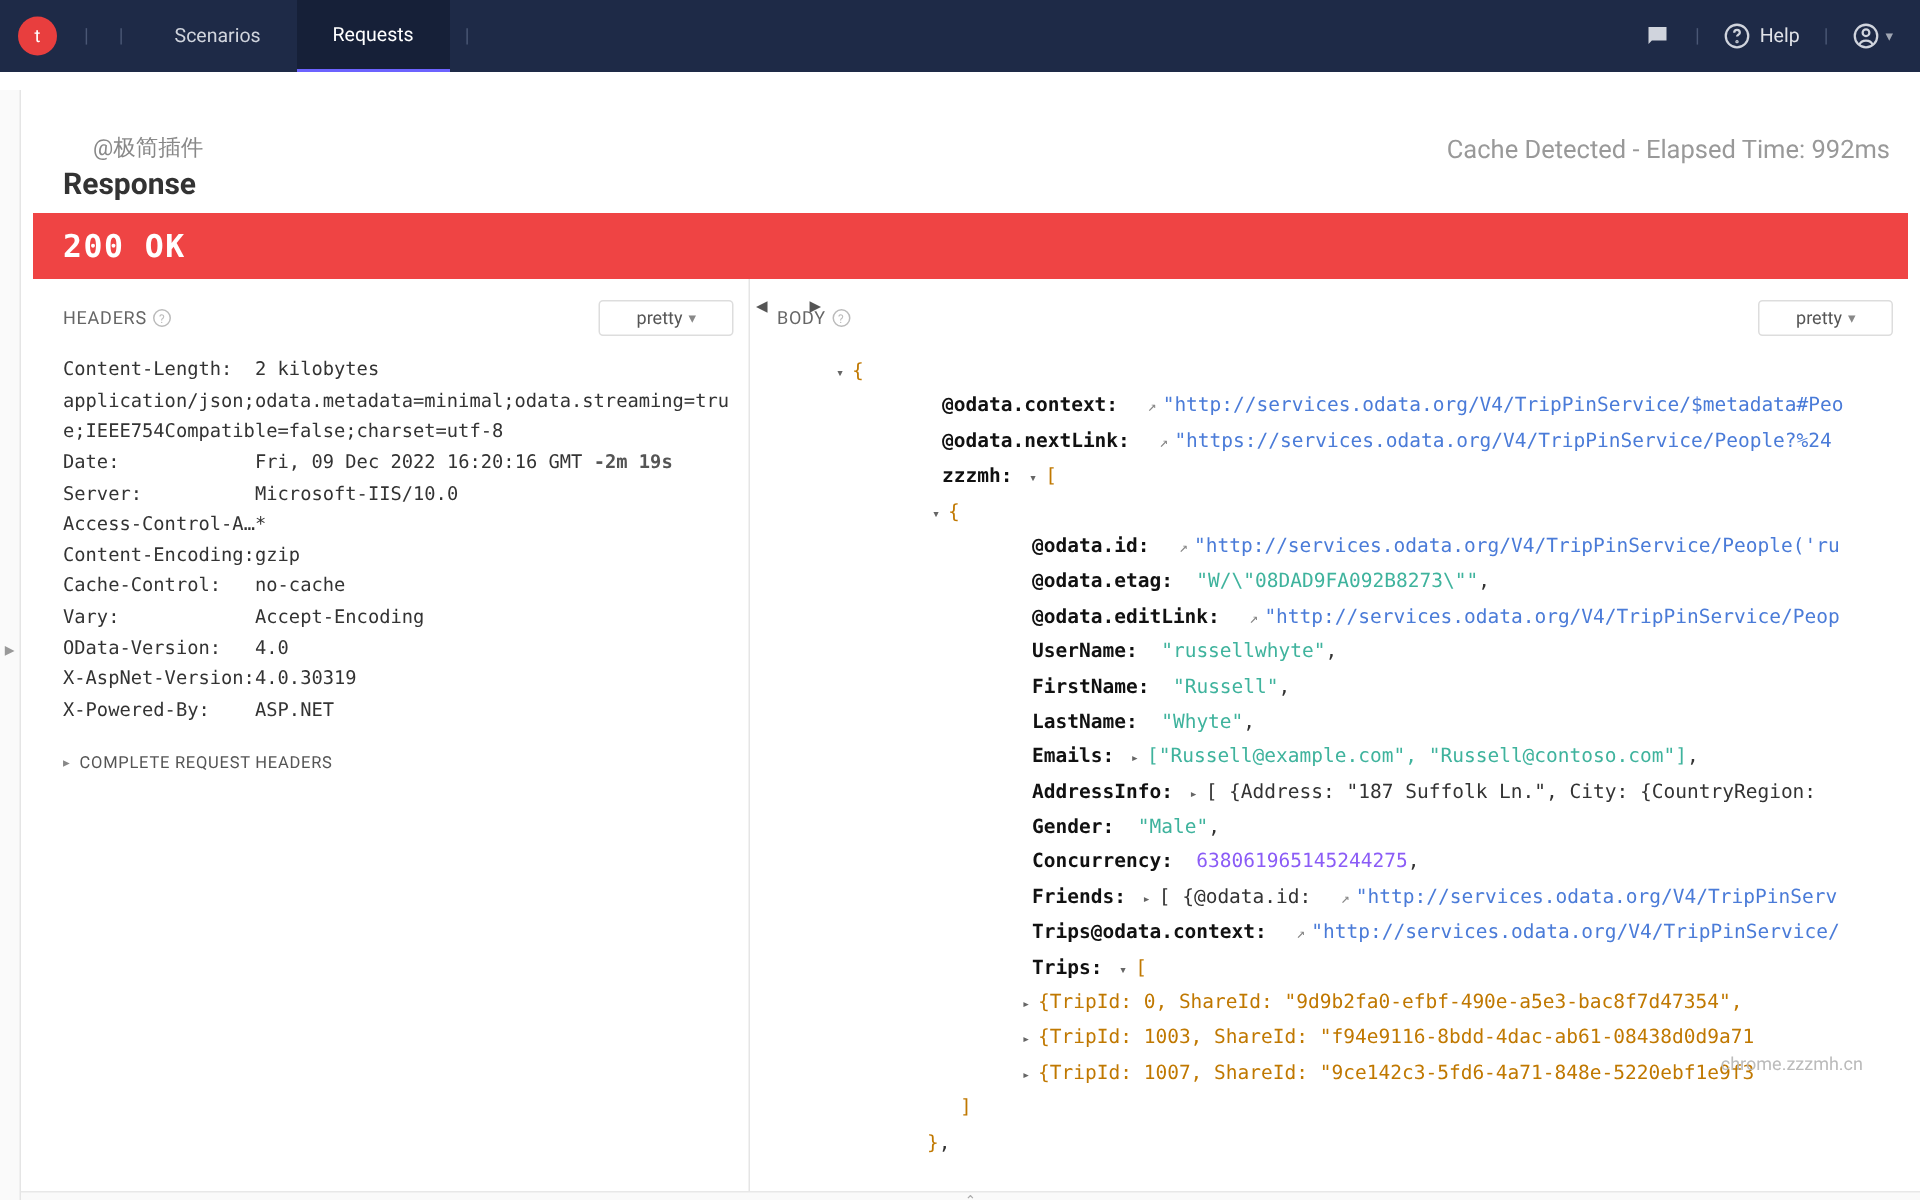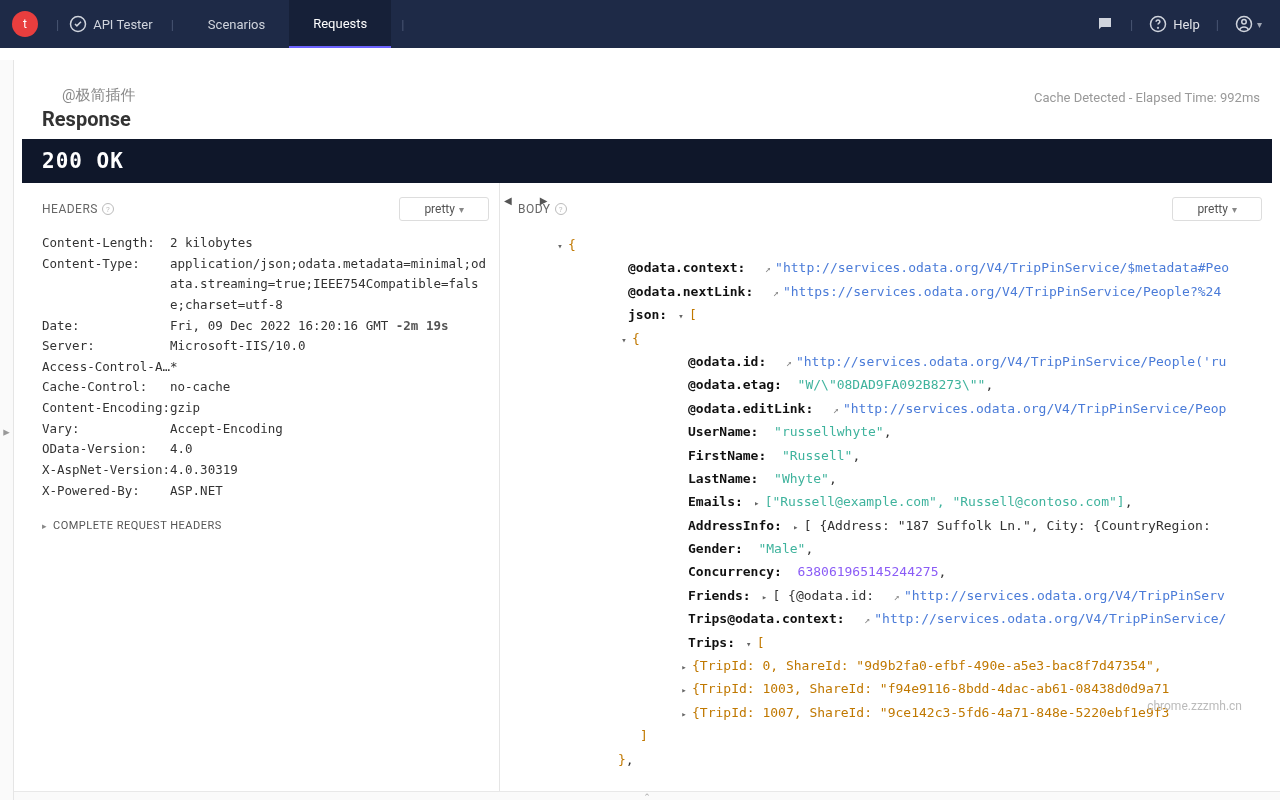--- a/index.html
+++ b/index.html
@@ -17,23 +17,23 @@
 .help-txt { margin-left: 6px; color: #e0e2e8; }
 .caret-down { font-size: 10px; margin-left: 4px; color: #a0a6b3; }
 
 .content { position: relative; padding-left: 14px; }
 .left-handle { position: absolute; left: 0; top: 0; bottom: 0; width: 14px; background: #fafafa; border-right: 1px solid #e5e5e5; display:flex; align-items:center; justify-content:center; color:#999; cursor:pointer; }
 
 .panel { margin: 12px 8px 0 8px; background: #fff; border-radius: 3px; }
 .panel-head { display: flex; align-items: baseline; padding: 10px 12px 8px 20px; }
 .wm { color: #888; font-size: 15px; position: relative; left: 20px; top: -2px; }
 .resp-title { font-size: 20px; font-weight: 700; color: #333; }
-.meta { margin-left: auto; color: #999; font-size: 13px; margin-top: 20px; }
-
-.status-bar { background: #0f172a; color: #fff; padding: 10px 20px; font-family: Menlo, Consolas, monospace; font-size: 21px; font-weight: 700; letter-spacing: 1px; }
+.meta { margin-left: auto; color: #999; font-size: 17px; margin-top: 20px; }
+
+.status-bar { background: #ef4444; color: #fff; padding: 10px 20px; font-family: Menlo, Consolas, monospace; font-size: 21px; font-weight: 700; letter-spacing: 1px; }
 
 .split { display: flex; position: relative; height: 620px; }
 .col { display: flex; flex-direction: column; }
 .col-headers { width: 478px; border-right: 1px solid #e5e5e5; padding: 14px 10px 10px 20px; }
 .col-body { flex: 1; padding: 14px 10px 10px 18px; overflow: hidden; }
 .gutter { position: absolute; left: 478px; top: 10px; width: 40px; display:flex; flex-direction:row; }
 .gutter span { font-size: 10px; color: #555; padding: 2px 4px; cursor:pointer; }
 
 .sec-head { display: flex; align-items: center; margin-bottom: 12px; }
 .sec-title { font-size: 12px; color: #666; letter-spacing: 0.5px; }
@@ -68,27 +68,20 @@
 .indent-5 { padding-left: 160px; }
 .footer-handle { position:absolute; bottom:0; left:14px; right:0; height:12px; background:#fafafa; border-top:1px solid #e8e8e8; text-align:center; font-size:9px; color:#aaa; cursor:pointer; }
 .right-wm { position:absolute; right:30px; bottom:90px; color:#bbb; font-size:12px; }
 </style>
 </head>
 <body>
 
 <div class="topbar">
   <div class="logo">t</div>
   <span class="vdiv">|</span>
-  <div class="nav-item api">
-    <svg width="18" height="18" viewBox="0 0 24 24" fill="none" stroke="currentColor" stroke-width="2">
-        <circle cx="12" cy="12" r="10"></circle>
-        <path d="M8 12l2.5 2.5L16 9"></path>
-      </svg>
-    <span>API Tester</span>
-  </div>
   <span class="vdiv">|</span>
   <div class="nav-item">
       <span>Scenarios</span>
     </div>
   <div class="nav-item active">
       <span>Requests</span>
     </div>
   <span class="vdiv">|</span>
   <div class="spacer"></div>
   <div class="right-ctrl">
@@ -143,42 +136,41 @@
             <span>pretty</span>
             <span class="caret-down">▾</span>
           </div>
         </div>
         <div class="headers-table" id="headers-table">
             <div class="hrow">
               <div class="hkey">Content-Length:</div>
               <div class="hval">2 kilobytes</div>
             </div>
             <div class="hrow">
-              <div class="hkey">Content-Type:</div>
               <div class="hval">application/json;odata.metadata=minimal;odata.streaming=true;IEEE754Compatible=false;charset=utf-8</div>
             </div>
             <div class="hrow">
               <div class="hkey">Date:</div>
               <div class="hval">Fri, 09 Dec 2022 16:20:16 GMT<span class="sub"> -2m 19s</span></div>
             </div>
             <div class="hrow">
               <div class="hkey">Server:</div>
               <div class="hval">Microsoft-IIS/10.0</div>
             </div>
             <div class="hrow">
               <div class="hkey">Access-Control-Al…</div>
               <div class="hval">*</div>
             </div>
             <div class="hrow">
+              <div class="hkey">Content-Encoding:</div>
+              <div class="hval">gzip</div>
+            </div>
+            <div class="hrow">
               <div class="hkey">Cache-Control:</div>
               <div class="hval">no-cache</div>
-            </div>
-            <div class="hrow">
-              <div class="hkey">Content-Encoding:</div>
-              <div class="hval">gzip</div>
             </div>
             <div class="hrow">
               <div class="hkey">Vary:</div>
               <div class="hval">Accept-Encoding</div>
             </div>
             <div class="hrow">
               <div class="hkey">OData-Version:</div>
               <div class="hval">4.0</div>
             </div>
             <div class="hrow">
@@ -205,21 +197,21 @@
           </div>
         </div>
 
         <div class="json">
           <div class="line indent-1">
               <span class="tgl">▾</span>
               <span class="brace-open">{</span>
             </div>
           <div class="line indent-2"><span class="key">@odata.context:</span>&nbsp;&nbsp;<span class="ext">↗</span><span class="link">"http://services.odata.org/V4/TripPinService/$metadata#Peo</span></div>
           <div class="line indent-2"><span class="key">@odata.nextLink:</span>&nbsp;&nbsp;<span class="ext">↗</span><span class="link">"https://services.odata.org/V4/TripPinService/People?%24</span></div>
-          <div class="line indent-2"><span class="key">json:</span>&nbsp;<span class="tgl">▾</span><span class="bracket-open">[</span></div>
+          <div class="line indent-2"><span class="key">zzzmh:</span>&nbsp;<span class="tgl">▾</span><span class="bracket-open">[</span></div>
           <div class="line indent-3">
               <span class="tgl">▾</span>
               <span class="brace-open">{</span>
             </div>
           <div class="line indent-4"><span class="key">@odata.id:</span>&nbsp;&nbsp;<span class="ext">↗</span><span class="link">"http://services.odata.org/V4/TripPinService/People('ru</span></div>
           <div class="line indent-4"><span class="key">@odata.etag:</span>&nbsp;&nbsp;<span class="str">"W/\"08DAD9FA092B8273\""</span><span class="punct">,</span></div>
           <div class="line indent-4"><span class="key">@odata.editLink:</span>&nbsp;&nbsp;<span class="ext">↗</span><span class="link">"http://services.odata.org/V4/TripPinService/Peop</span></div>
           <div class="line indent-4"><span class="key">UserName:</span>&nbsp;&nbsp;<span class="str">"russellwhyte"</span><span class="punct">,</span></div>
           <div class="line indent-4"><span class="key">FirstName:</span>&nbsp;&nbsp;<span class="str">"Russell"</span><span class="punct">,</span></div>
           <div class="line indent-4"><span class="key">LastName:</span>&nbsp;&nbsp;<span class="str">"Whyte"</span><span class="punct">,</span></div>

